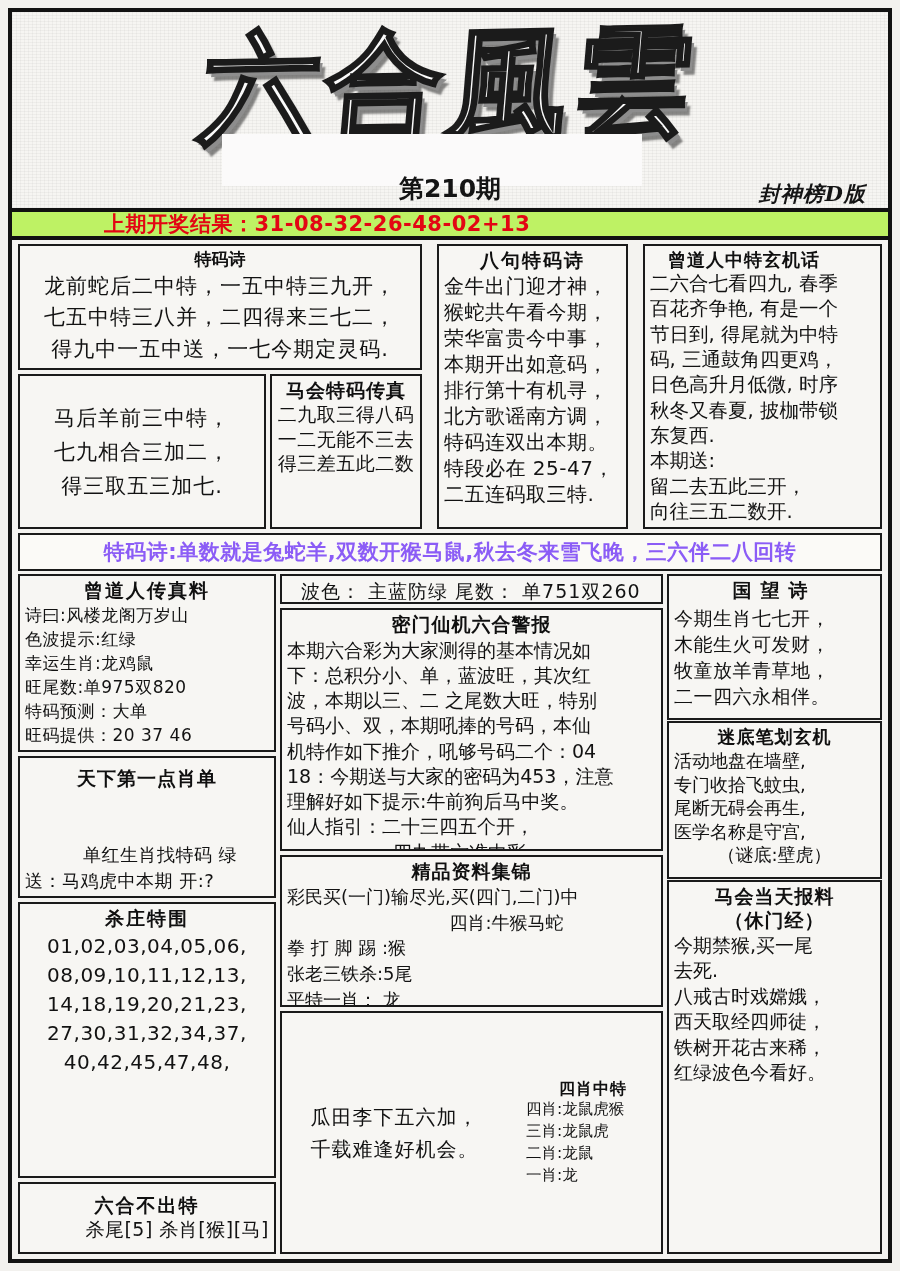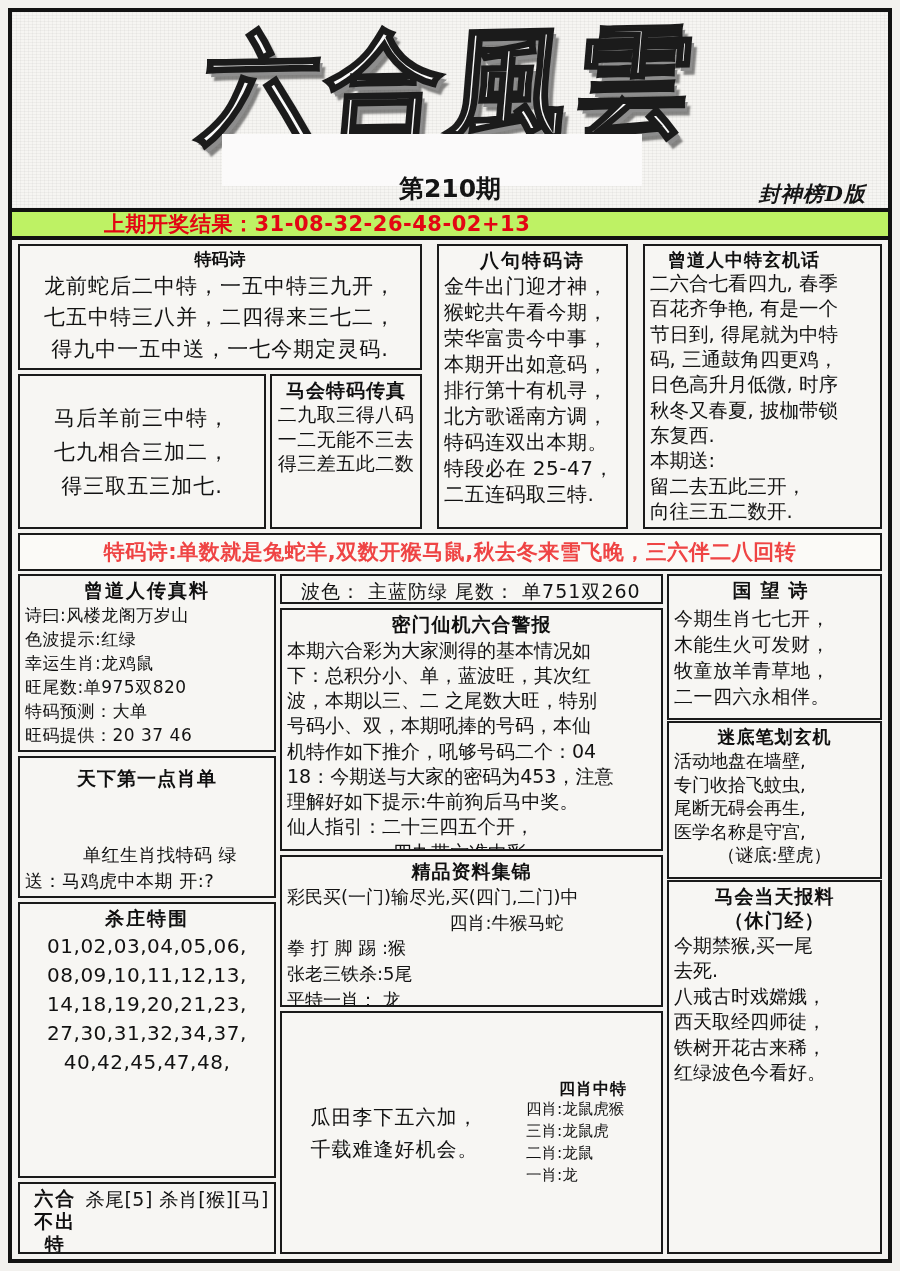--- a/index.html
+++ b/index.html
@@ -112,21 +112,21 @@
   .xuanji .ln{font-size:19.5px;letter-spacing:0px;line-height:1.3;}
   
   .magenta{
     margin:2px 6px 3px 6px;
     border:2px solid #1a1a1a;
     background:#fbfaf7;
     height:38px;display:flex;align-items:center;justify-content:center;
     box-sizing:border-box;
   }
   .magenta .txt{
-    color:#ef4444;font-weight:bold;font-size:21px;letter-spacing:.5px;white-space:nowrap;
+    color:#8b5cf6;font-weight:bold;font-size:21px;letter-spacing:.5px;white-space:nowrap;
   }
   
   .lower{flex:1;display:flex;padding:0 6px 5px 6px;gap:4px;box-sizing:border-box;}
   .colL{width:258px;display:flex;flex-direction:column;gap:4px;}
   .colM{width:383px;display:flex;flex-direction:column;gap:4px;}
   .colR{flex:1;display:flex;flex-direction:column;gap:1px;}
 
   .zdr .hd{font-size:19px;letter-spacing:2px;}
   .zdr .ln{font-size:17px;letter-spacing:.5px;line-height:1.42;text-align:left;}
 
@@ -134,21 +134,21 @@
   .tianxia .hd{font-size:19px;letter-spacing:1px;margin-top:6px;}
   .tianxia .sp{flex:1;}
   .tianxia .ln{font-size:18px;letter-spacing:.5px;line-height:1.42;}
   .tianxia .l1{text-align:center;padding-left:26px;}
   .tianxia .l2{text-align:left;}
 
   .shazhuang{flex:1;}
   .shazhuang .hd{font-size:19px;letter-spacing:2px;margin-bottom:2px;}
   .shazhuang .ln{font-size:20px;text-align:center;letter-spacing:.5px;line-height:1.44;}
 
-  .bucu{flex:0 0 72px;display:flex;flex-direction:row;justify-content:center;}
+  .bucu{flex:0 0 72px;display:flex;flex-direction:column;justify-content:center;}
   .bucu .hd{font-size:19px;letter-spacing:2px;}
   .bucu .ln{font-size:19px;text-align:right;letter-spacing:.5px;}
 
   .bose{flex:0 0 30px;display:flex;}
   .bose .ln{font-size:19px;letter-spacing:1px;padding-left:14px;}
 
   .mimen{flex:1;}
   .mimen .hd{font-size:19px;letter-spacing:1px;margin-bottom:1px;}
   .mimen .ln{font-size:19px;letter-spacing:0;line-height:1.33;text-align:left;}
   .mimen .ind{padding-left:106px;}

